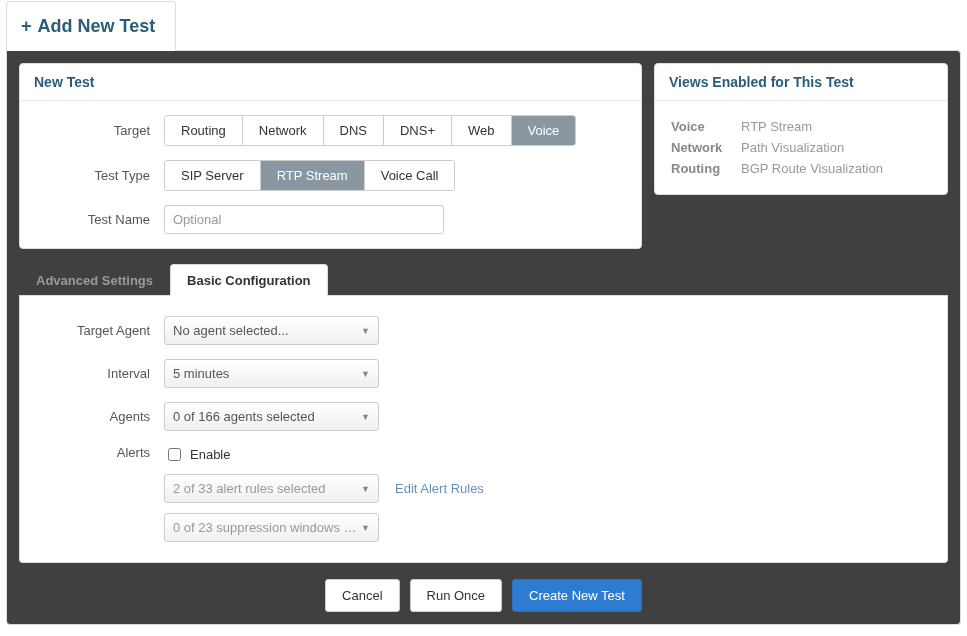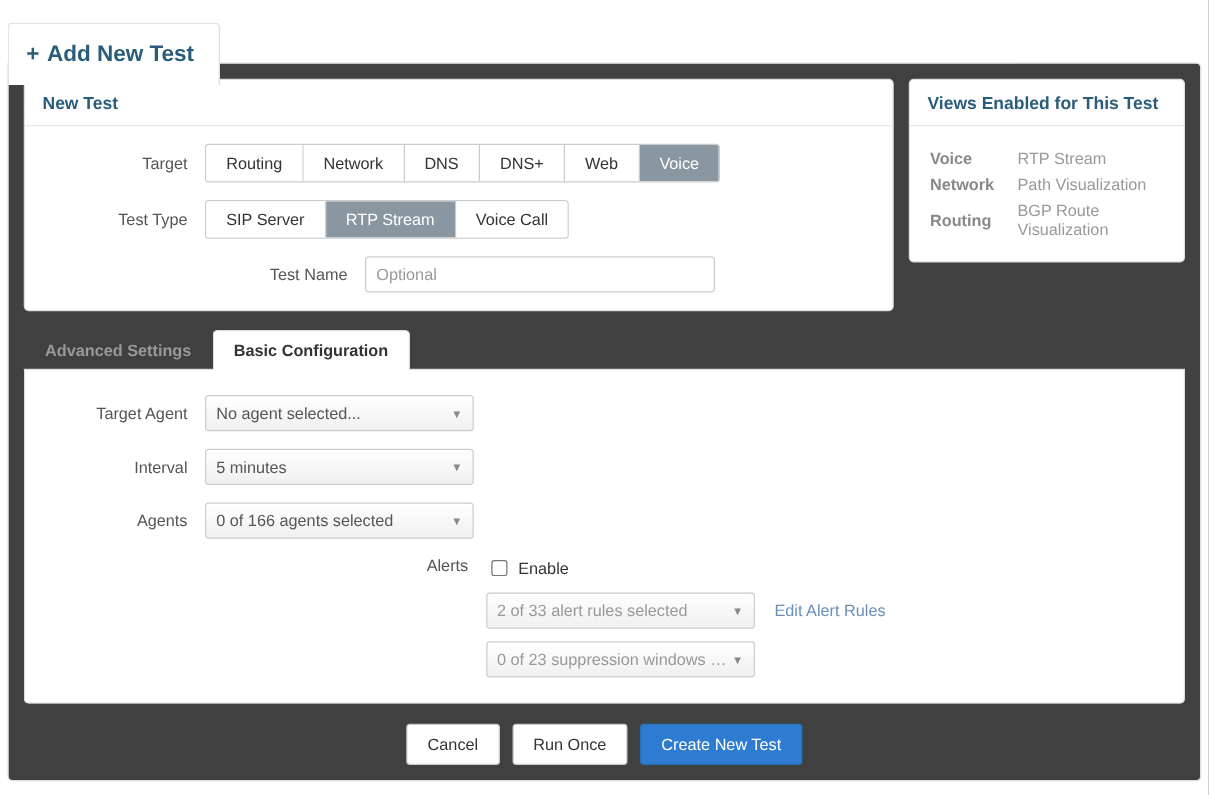--- a/index.html
+++ b/index.html
@@ -20,21 +20,21 @@
     font-size: 18px;
     font-weight: 700;
     color: #2a5d7a;
     border-left: 1px solid #ddd;
     border-top: 1px solid #ddd;
     border-right: 1px solid #ddd;
     border-top-left-radius: 4px;
     border-top-right-radius: 4px;
     background: #fff;
     position: relative;
-    top: 18px;
+    top: 1px;
   }
   .tab-header .plus {
     font-weight: 900;
     margin-right: 6px;
     color: #2a5d7a;
   }
   .outer-content {
     border: 1px solid #ddd;
     border-radius: 4px;
     border-top-left-radius: 0;
@@ -58,28 +58,28 @@
     border-bottom: 1px solid #e8e8e8;
     font-size: 14px;
   }
   .panel-body {
     padding: 14px;
   }
   .new-test-panel {
     flex: 1;
   }
   .views-panel {
-    width: 221px;
+    width: 294px;
   }
   .form-row {
     display: flex;
     align-items: center;
     margin-bottom: 14px;
   }
-  .form-row:last-child { margin-bottom: 0; justify-content: center; }
+  .form-row:last-child { margin-bottom: 0; }
   .form-label {
     width: 130px;
     text-align: right;
     padding-right: 14px;
     color: #555;
     font-size: 13px;
   }
   .seg-group {
     display: inline-flex;
     border: 1px solid #ccc;

